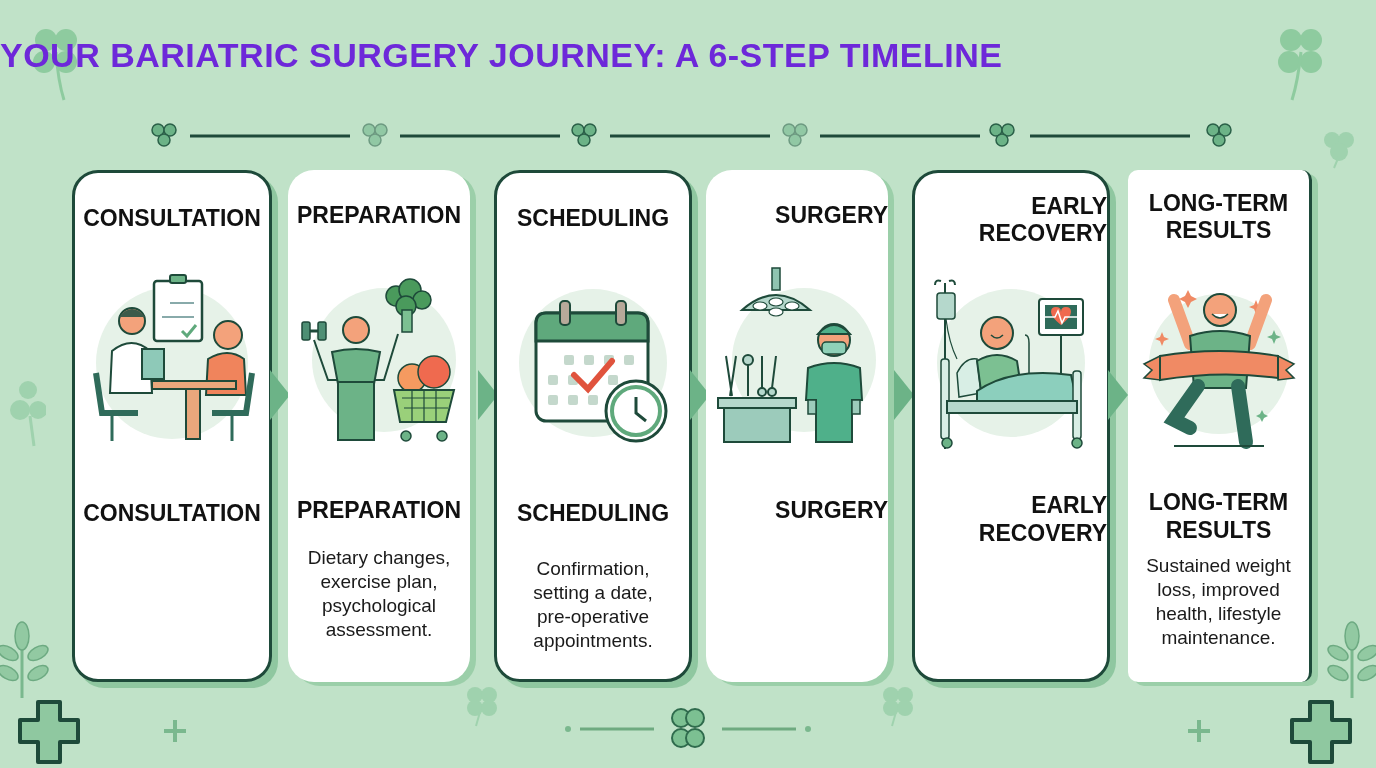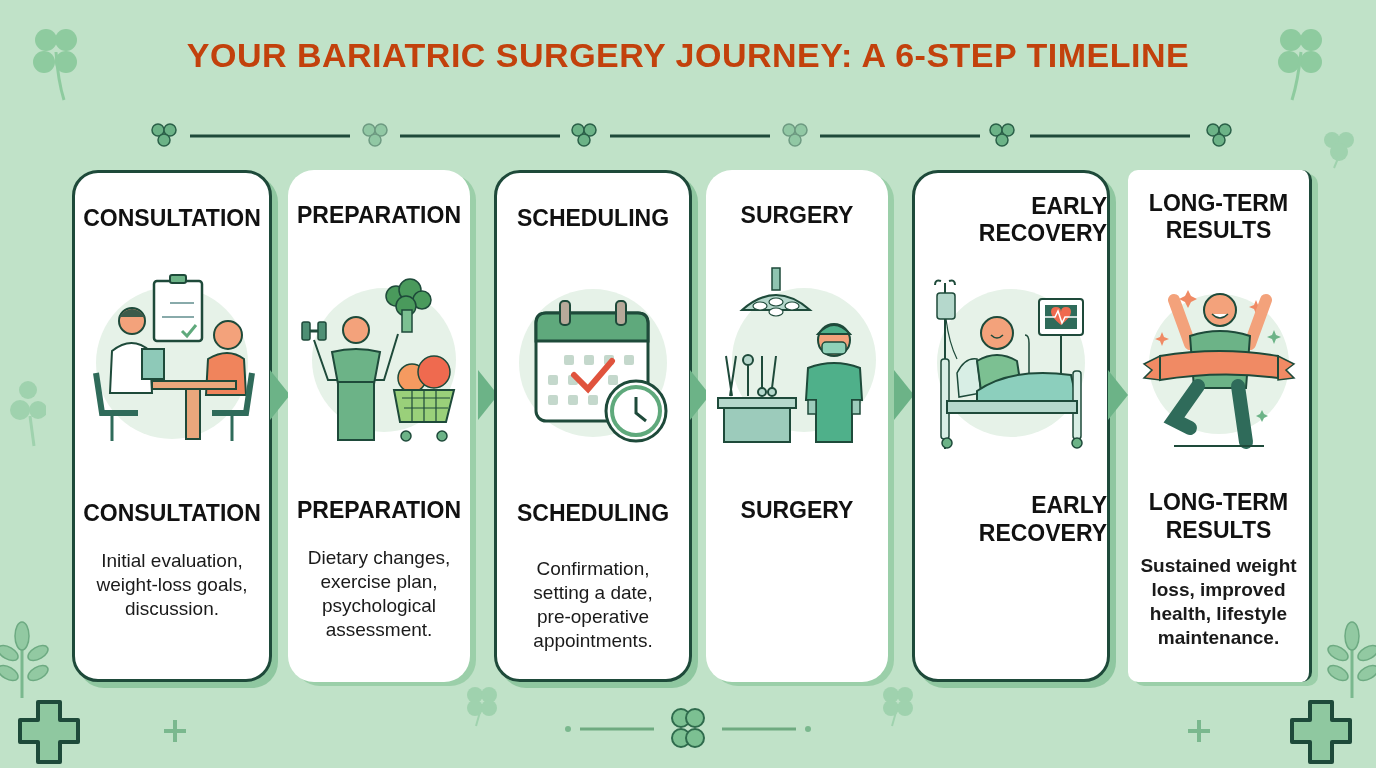--- a/index.html
+++ b/index.html
@@ -4,22 +4,22 @@
 <style>
   * { box-sizing: border-box; margin: 0; padding: 0; }
   html, body { width: 1376px; height: 768px; overflow: hidden; }
   body {
     background: #c0e2c8;
     font-family: "Liberation Sans", "DejaVu Sans", sans-serif;
     position: relative;
   }
   .title {
     position: absolute; left: 0; right: 0; top: 36px;
-    text-align: center; font-size: 34px; font-weight: 700;
-    color: #c2410c; letter-spacing: 0.5px;
+    font-size: 34px; font-weight: 700;
+    color: #6d28d9; letter-spacing: 0.5px;
   }
   .divider-row {
     position: absolute; top: 120px; left: 140px; width: 1110px; height: 40px;
   }
   .card {
     position: absolute; top: 170px; height: 512px;
     background: #ffffff; border-radius: 26px;
     text-align: center;
   }
   .card.bordered { border: 3px solid #1e4a3a; box-shadow: 6px 6px 0 #8fc7a0; margin-left: 8px; }
@@ -203,23 +203,20 @@
     <circle cx="146" cy="72" r="14" fill="#f3a27b" stroke="#1e4a3a" stroke-width="2"></circle>
     <path d="M124 132 L126 96 Q146 84 162 96 L164 132 Z" fill="#f0845c" stroke="#1e4a3a" stroke-width="2"></path>
     <rect x="70" y="118" width="84" height="8" fill="#e9a77c" stroke="#1e4a3a" stroke-width="2"></rect>
     <rect x="104" y="126" width="14" height="50" fill="#e9a77c" stroke="#1e4a3a" stroke-width="2"></rect>
     <path d="M14 110 L20 150 L56 150" stroke="#2f6b5a" stroke-width="6" fill="none"></path>
     <path d="M170 110 L164 150 L130 150" stroke="#2f6b5a" stroke-width="6" fill="none"></path>
     <line x1="30" y1="150" x2="30" y2="178" stroke="#2f6b5a" stroke-width="3"></line>
     <line x1="150" y1="150" x2="150" y2="178" stroke="#2f6b5a" stroke-width="3"></line>
   </svg>
   <div class="card-heading" style="top:326px;">CONSULTATION</div>
-  <div class="card-desc" style="top:376px;">Initial evaluation,
-weight-loss goals,
-discussion.</div>
 </div>
 <svg class="arrow" style="left:270px;" viewBox="0 0 22 50">
   <path d="M0 0 L20 25 L0 50 Z" fill="#6cb387"></path>
 </svg>
 
 <div class="card plain" style="left:288px;width:182px;">
   <div class="card-title">PREPARATION</div>
   <svg class="illus" width="170" height="190" viewBox="0 0 170 190">
     <circle cx="90" cy="100" r="72" fill="#e6f2e8"></circle>
     <rect x="8" y="62" width="8" height="18" rx="2" fill="#4e8f74" stroke="#1e4a3a" stroke-width="1.5"></rect>
@@ -281,21 +278,21 @@
   <div class="card-heading" style="top:326px;">SCHEDULING</div>
   <div class="card-desc" style="top:384px;">Confirmation,
 setting a date,
 pre-operative
 appointments.</div>
 </div>
 <svg class="arrow" style="left:690px;" viewBox="0 0 22 50">
   <path d="M0 0 L20 25 L0 50 Z" fill="#6cb387"></path>
 </svg>
 
-<div class="card plain" style="left:706px;width:182px;">
+<div class="card plain" style="left:706px;width:182px;text-align:right;">
   <div class="card-title">SURGERY</div>
   <svg class="illus" width="170" height="190" viewBox="0 0 170 190">
     <circle cx="92" cy="100" r="72" fill="#e6f2e8"></circle>
     <rect x="60" y="8" width="8" height="22" fill="#8fc4b0" stroke="#1e4a3a" stroke-width="1.5"></rect>
     <path d="M30 50 Q64 20 98 50 Z" fill="#b5d8cc" stroke="#1e4a3a" stroke-width="2"></path>
     <g fill="#fff" stroke="#1e4a3a" stroke-width="1.2">
       <ellipse cx="48" cy="46" rx="7" ry="4"></ellipse>
         <ellipse cx="64" cy="42" rx="7" ry="4"></ellipse>
         <ellipse cx="80" cy="46" rx="7" ry="4"></ellipse>
         <ellipse cx="64" cy="52" rx="7" ry="4"></ellipse>
@@ -377,17 +374,17 @@
     <path d="M40 40 L56 84 M132 40 L116 84" stroke="#f3a27b" stroke-width="12" stroke-linecap="round"></path>
     <path d="M56 76 Q86 66 116 76 L112 128 L60 128 Z" fill="#6cb387" stroke="#1e4a3a" stroke-width="2"></path>
     <path d="M64 126 L40 160 L56 168 M104 126 L112 182" stroke="#2f6b5a" stroke-width="14" stroke-linecap="round" fill="none"></path>
     <path d="M10 104 L26 96 L26 120 L10 118 L18 110 Z" fill="#f08a64" stroke="#1e4a3a" stroke-width="1.5"></path>
     <path d="M160 104 L144 96 L144 120 L160 118 L152 110 Z" fill="#f08a64" stroke="#1e4a3a" stroke-width="1.5"></path>
     <path d="M26 96 Q86 86 144 96 L144 118 Q86 110 26 120 Z" fill="#f08a64" stroke="#1e4a3a" stroke-width="2"></path>
     <line x1="40" y1="186" x2="130" y2="186" stroke="#1e4a3a" stroke-width="2"></line>
   </svg>
   <div class="card-heading" style="top:318px;">LONG-TERM
 RESULTS</div>
-  <div class="card-desc" style="top:384px;font-weight:bold;">Sustained weight
+  <div class="card-desc" style="top:384px;">Sustained weight
 loss, improved
 health, lifestyle
 maintenance.</div>
 </div>
 
 </body></html>

